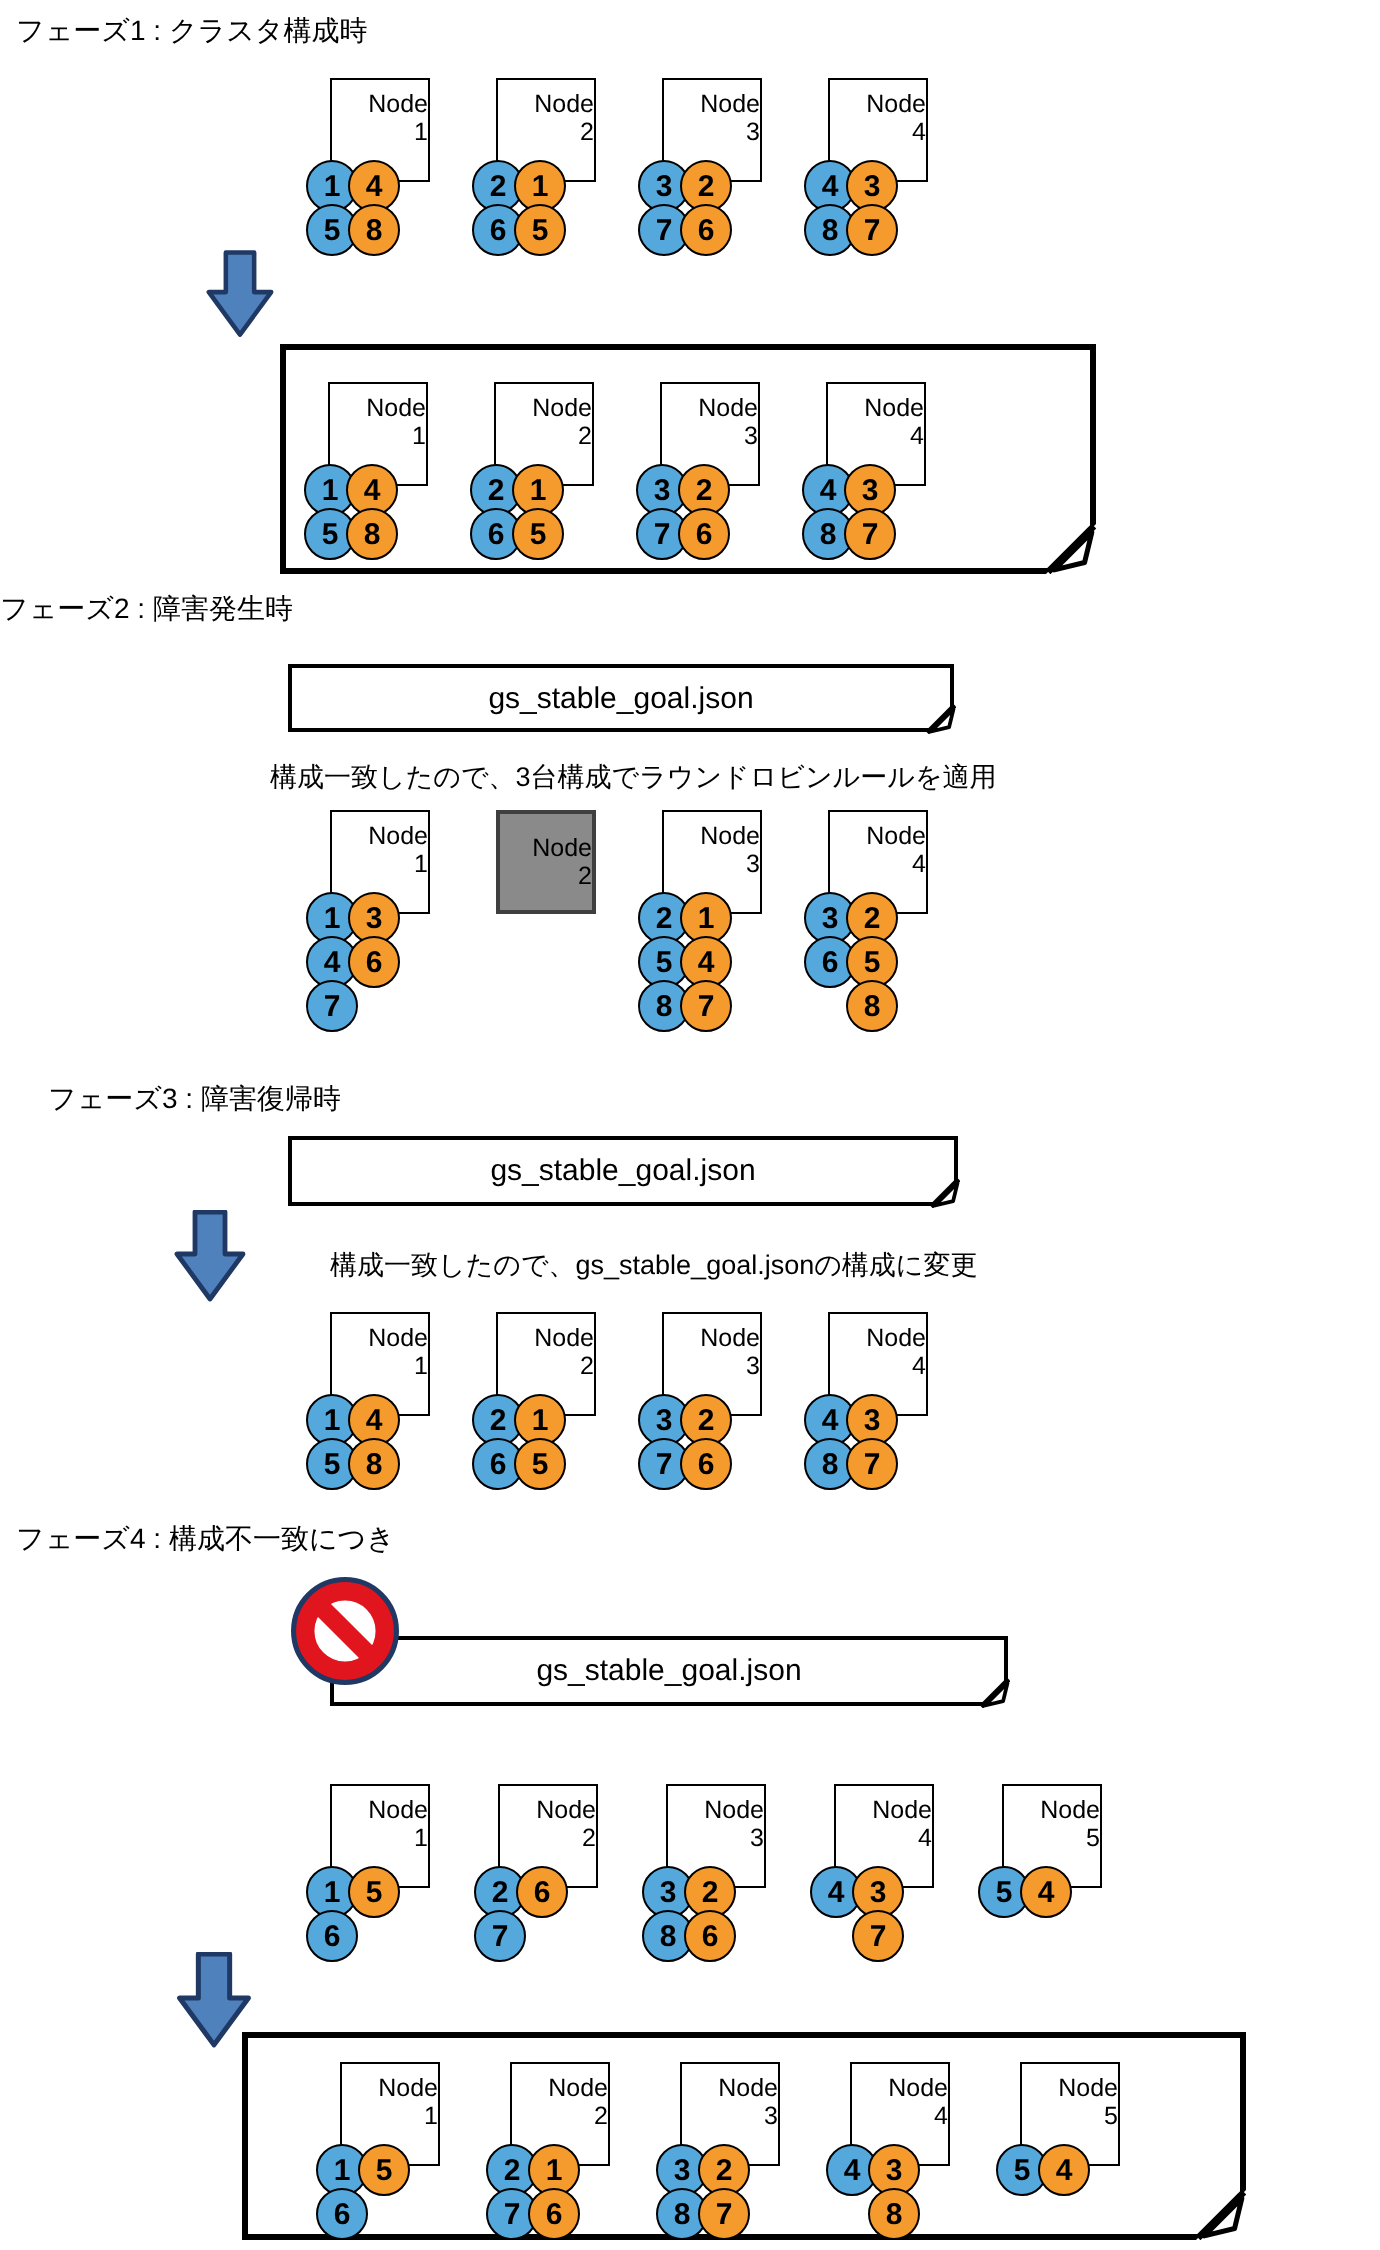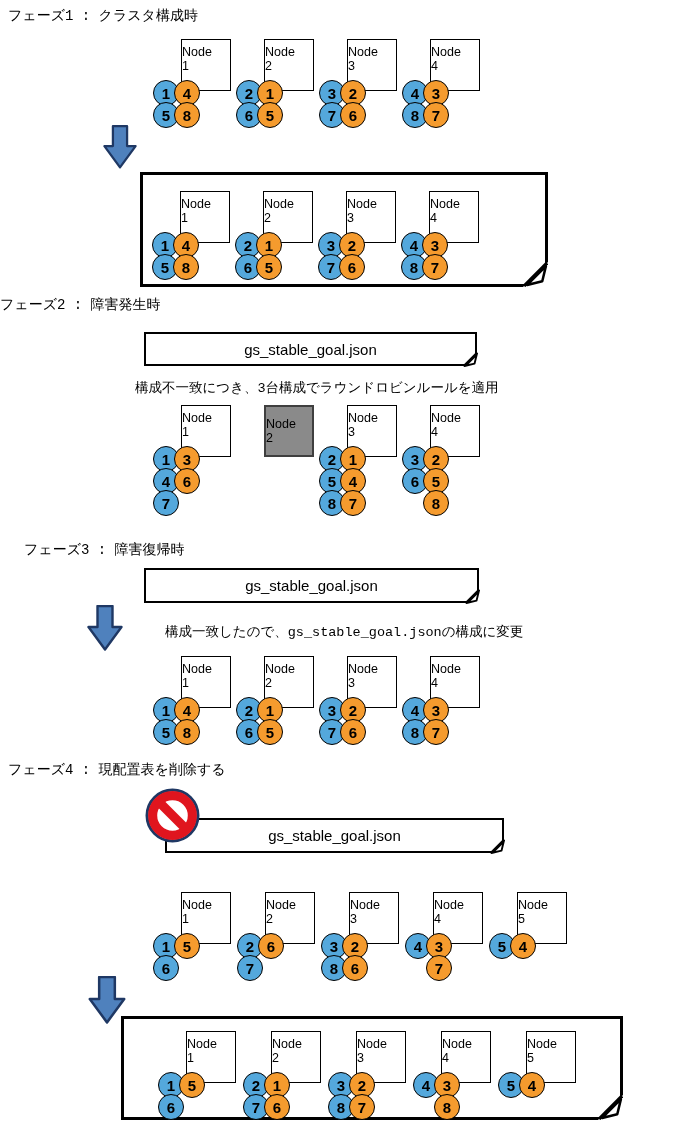--- a/index.html
+++ b/index.html
@@ -1,32 +1,32 @@
 <!DOCTYPE html>
 <html lang="ja" style="--circle-blue: #54A8DC; --circle-orange: #F59B2E; --arrow-fill: #4F81BD; --arrow-border: #1F3864; --node-failed-fill: #8A8A8A; --node-failed-border: #3F3F3F; --prohibition-red: #E0151E; --prohibition-ring: #1F3864;"><head>
 <meta charset="utf-8">
 <style>
   html,body { margin:0; padding:0; background:#ffffff; }
   #canvas {
     position:relative; width:690px; height:1125px; background:#ffffff;
     font-family:"Liberation Sans","DejaVu Sans",sans-serif; color:#000;
     overflow:hidden;
   }
-  .abs { position:absolute;font-family:Liberation Mono, monospace; }
+  .abs { position:absolute; }
   .phase-title { font-size:14px; white-space:nowrap; }
   .caption { font-size:13.5px; line-height:21px; white-space:nowrap; }
 
   
   .node-row { position:absolute; display:flex; }
   .node-row-inner { display:flex; }
   .node-group { position:relative; width:50px; flex:none; }
   .node-box {
     width:50px; height:52px; box-sizing:border-box; background:#fff;
-    border:1.6px solid #000; text-align:left; font-size:12.5px;
-    line-height:14px; padding-top:5px;margin-left:16px;
+    border:1.6px solid #000; text-align:right; font-size:12.5px;
+    line-height:14px; padding-top:5px;
   }
   .node-box.failed {
     background:var(--node-failed-fill); border:2px solid var(--node-failed-border);
     display:flex; flex-direction:column; justify-content:center; padding-top:0;
   }
   .circle-grid {
     position:absolute; left:-12px; top:41px;
     display:grid; grid-template-columns:21px 21px; grid-auto-rows:22px;
   }
   .circle {
@@ -177,21 +177,21 @@
 
   <div class="file-box" style="left:144px;top:332px;width:333px;height:34px">
     <span>gs_stable_goal.json</span>
     <svg class="fold fold-sm" viewBox="0 0 24 24">
       <polygon points="0,24 24,24 24,0" fill="#fff"></polygon>
       <path d="M1,23 L23,1" stroke="#000" stroke-width="4" fill="none"></path>
       <polygon points="4,22 22,4 18.5,18.5" fill="#fff" stroke="#000" stroke-width="3" stroke-linejoin="round"></polygon>
     </svg>
   </div>
 
-  <div class="abs caption" style="left:135px;top:378px">構成不一致につき、3台構成でラウンドロビンルールを適用</div>
+  <div class="abs caption" style="left:135px;top:378px">構成一致したので、3台構成でラウンドロビンルールを適用</div>
 
   <div class="node-row" style="left:0;top:405px;gap:33px;padding-left:165px">
       <div class="node-group">
         <div class="node-box">
           <div>Node</div>
           <div>1</div>
         </div>
         <div class="circle-grid">
           <span class="circle c-blue">1</span>
           <span class="circle c-orange">3</span>
@@ -298,21 +298,21 @@
         </div>
         <div class="circle-grid">
           <span class="circle c-blue">4</span>
           <span class="circle c-orange">3</span>
           <span class="circle c-blue">8</span>
           <span class="circle c-orange">7</span>
         </div>
       </div>
     </div>
 
-  <div class="abs phase-title" style="left:8px;top:761px">フェーズ4 : 現配置表を削除する</div>
+  <div class="abs phase-title" style="left:8px;top:761px">フェーズ4 : 構成不一致につき</div>
 
   <svg class="prohibit" style="left:145px;top:788px" width="55" height="55" viewBox="0 0 54 54">
     <circle cx="27" cy="27" r="25" fill="#ffffff" stroke="var(--prohibition-ring)" stroke-width="3"></circle>
     <circle cx="27" cy="27" r="19.5" fill="none" stroke="var(--prohibition-red)" stroke-width="9"></circle>
     <line x1="13" y1="13" x2="41" y2="41" stroke="var(--prohibition-red)" stroke-width="9"></line>
   </svg>
 
 
   <div class="file-box" style="left:165px;top:818px;width:339px;height:35px">
     <span>gs_stable_goal.json</span>

